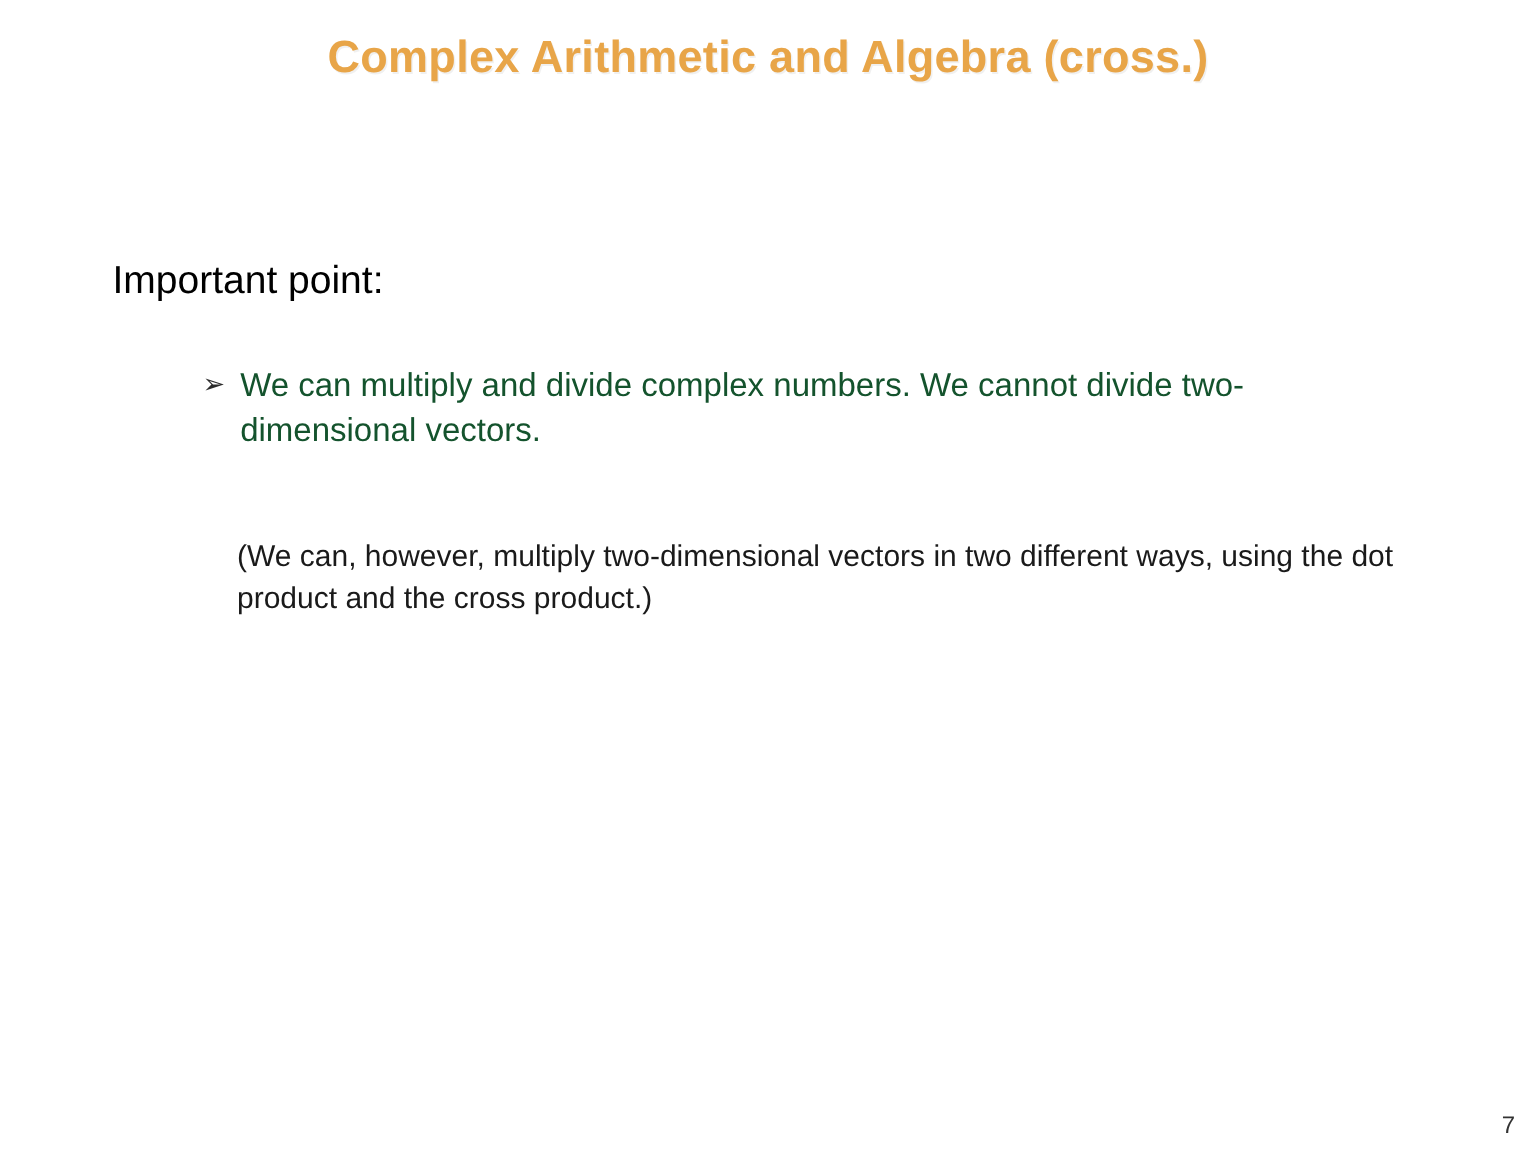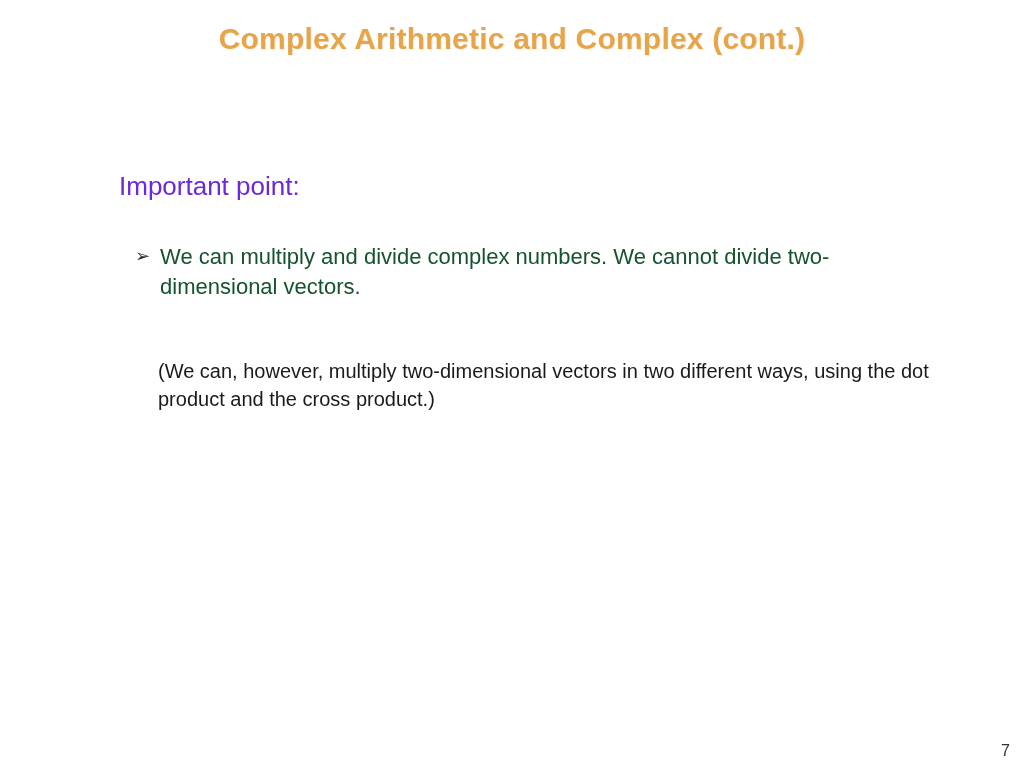--- a/index.html
+++ b/index.html
@@ -19,23 +19,23 @@
     .title {
       text-align: center;
       font-size: 30px;
       font-weight: bold;
       color: #e8a548;
       text-shadow: 1px 1px 0 rgba(0,0,0,0.06);
       letter-spacing: 0.2px;
       margin-top: 2px;
     }
     .subtitle {
-      color: #6d28d9;
+      color: #000000;
       font-size: 26px;
-      margin-left: 119px;
+      margin-left: 75px;
       margin-top: 115px;
       font-weight: normal;
     }
     .bullet-row {
       display: flex;
       align-items: flex-start;
       margin-left: 135px;
       margin-top: 40px;
       padding-right: 160px;
     }
@@ -64,21 +64,21 @@
       right: 14px;
       bottom: 8px;
       font-size: 16px;
       color: #333333;
     }
   </style>
 </head>
 <body>
 
 <div class="slide">
-  <div class="title">Complex Arithmetic and Complex (cont.)</div>
+  <div class="title">Complex Arithmetic and Algebra (cross.)</div>
 
   <div class="subtitle">Important point:</div>
 
   <div class="bullet-row">
     <span class="bullet-icon">➢</span>
     <span class="bullet-text">We can multiply and divide complex numbers. We cannot divide two-dimensional vectors.</span>
   </div>
 
   <div class="note">(We can, however, multiply two-dimensional vectors in two different ways, using the dot product and the cross product.)</div>
 </div>

